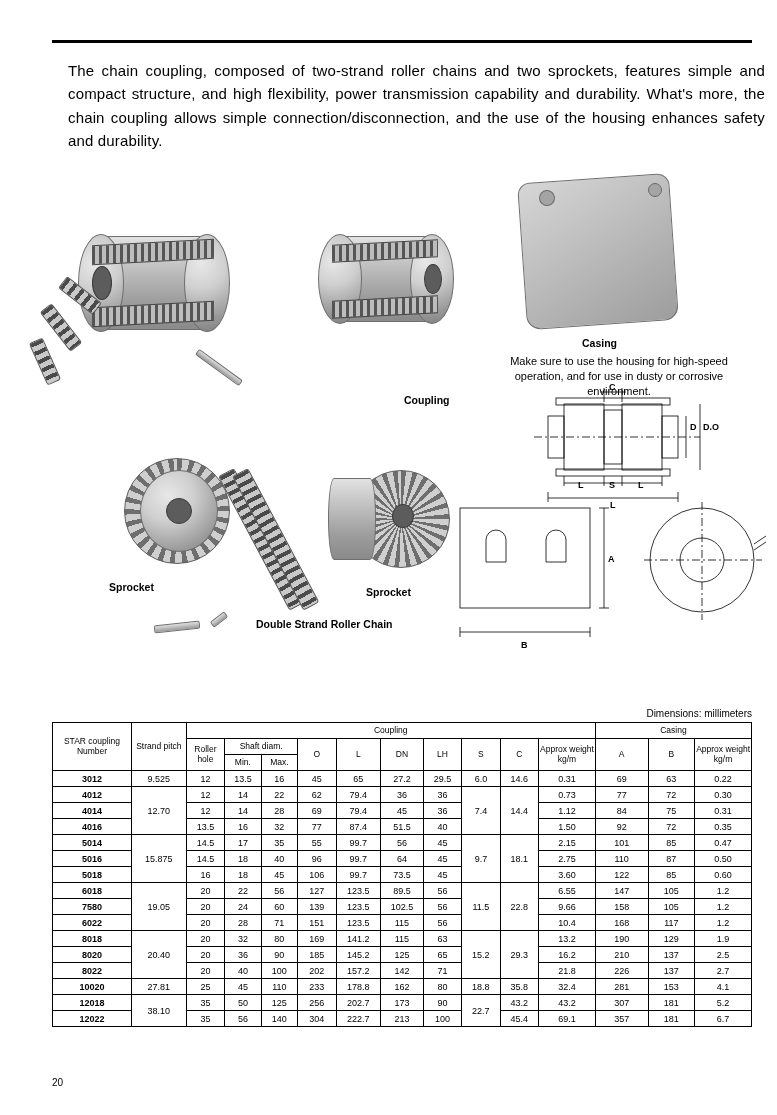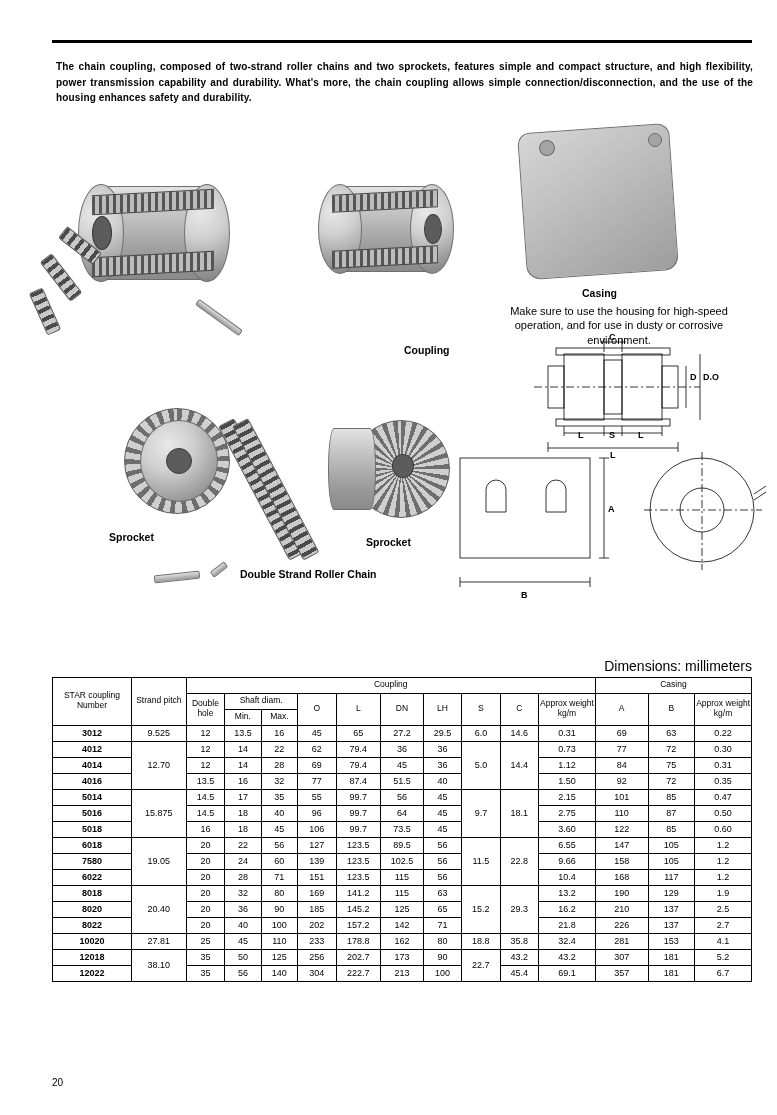--- a/index.html
+++ b/index.html
@@ -32,28 +32,27 @@
     padding: 0 0 6px 0;
     color: #000;
   }
   .title-rule {
     height: 3px;
     background: #000;
     width: 700px;
     margin-bottom: 16px;
   }
   p.intro {
-    font-size: 10px;
+    font-size: 15px;
     line-height: 1.55;
     text-align: justify;
     color: #000;
-    margin: 4px;
+    margin: 16px;
     width: 697px;
     letter-spacing: 0.15px;
-    font-weight: bold;
   }
 
   
   .figures {
     position: relative;
     width: 700px;
     height: 540px;
     margin-top: 12px;
   }
   .fig-label {
@@ -123,21 +122,21 @@
 
   
   .dwg {
     position: absolute;
   }
   .dwg svg { display: block; }
 
   
   .dims-note {
     text-align: right;
-    font-size: 14px;
+    font-size: 10px;
     margin: 0 0 3px 0;
     color: #000;
     width: 700px;
   }
   table.spec {
     border-collapse: collapse;
     width: 700px;
     font-size: 9px;
     color: #000;
     table-layout: fixed;
@@ -218,21 +217,21 @@
         <div class="bore" style="left:114px; top:330px; width:24px; height:24px;"></div>
       </div>
       <div class="fig-label" style="left:57px; top:413px;">Sprocket</div>
 
       <div>
         <div class="chain-strand" style="left:182px; top:300px; width:150px; height:16px; transform:rotate(62deg); transform-origin:left top;"></div>
         <div class="chain-strand" style="left:196px; top:300px; width:150px; height:16px; transform:rotate(62deg); transform-origin:left top;"></div>
         <div class="pin" style="left:102px; top:455px; width:44px; height:6px; transform:rotate(-6deg);"></div>
         <div class="pin" style="left:158px; top:448px; width:16px; height:5px; transform:rotate(-38deg);"></div>
       </div>
-      <div class="fig-label" style="left:188px; top:450px;">Double Strand Roller Chain</div>
+      <div class="fig-label" style="left:204px; top:450px;">Double Strand Roller Chain</div>
 
       <div>
         <div class="teeth" style="left:300px; top:302px; width:96px; height:96px;"></div>
         <div class="hub-body" style="left:276px; top:310px; width:46px; height:80px; border-radius:6px/40px;"></div>
         <div class="bore" style="left:340px; top:336px; width:20px; height:22px;"></div>
       </div>
       <div class="fig-label" style="left:314px; top:418px;">Sprocket</div>
 
       <div class="dwg" style="left:452px; top:212px;">
         <svg width="240" height="130" viewBox="0 0 240 130">
@@ -325,21 +324,21 @@
           <col style="width:56px">
       </colgroup>
       <thead>
         <tr>
           <th rowspan="3">STAR coupling Number</th>
           <th rowspan="3">Strand pitch</th>
           <th colspan="10">Coupling</th>
           <th colspan="3">Casing</th>
         </tr>
         <tr>
-          <th rowspan="2" class="thead-tall">Double hole</th>
+          <th rowspan="2" class="thead-tall">Roller hole</th>
           <th colspan="2">Shaft diam.</th>
           <th rowspan="2">O</th>
           <th rowspan="2">L</th>
           <th rowspan="2">DN</th>
           <th rowspan="2">LH</th>
           <th rowspan="2">S</th>
           <th rowspan="2">C</th>
           <th rowspan="2">Approx weight kg/m</th>
           <th rowspan="2">A</th>
           <th rowspan="2">B</th>
@@ -371,21 +370,21 @@
           <tr>
             <td class="bold-left">4012</td>
             <td rowspan="3">12.70</td>
             <td>12</td>
             <td>14</td>
             <td>22</td>
             <td>62</td>
             <td>79.4</td>
             <td>36</td>
             <td>36</td>
-            <td rowspan="3">5.0</td>
+            <td rowspan="3">7.4</td>
             <td rowspan="3">14.4</td>
             <td>0.73</td>
             <td>77</td>
             <td>72</td>
             <td>0.30</td>
           </tr>
           <tr>
             <td class="bold-left">4014</td>
             <td>12</td>
             <td>14</td>

